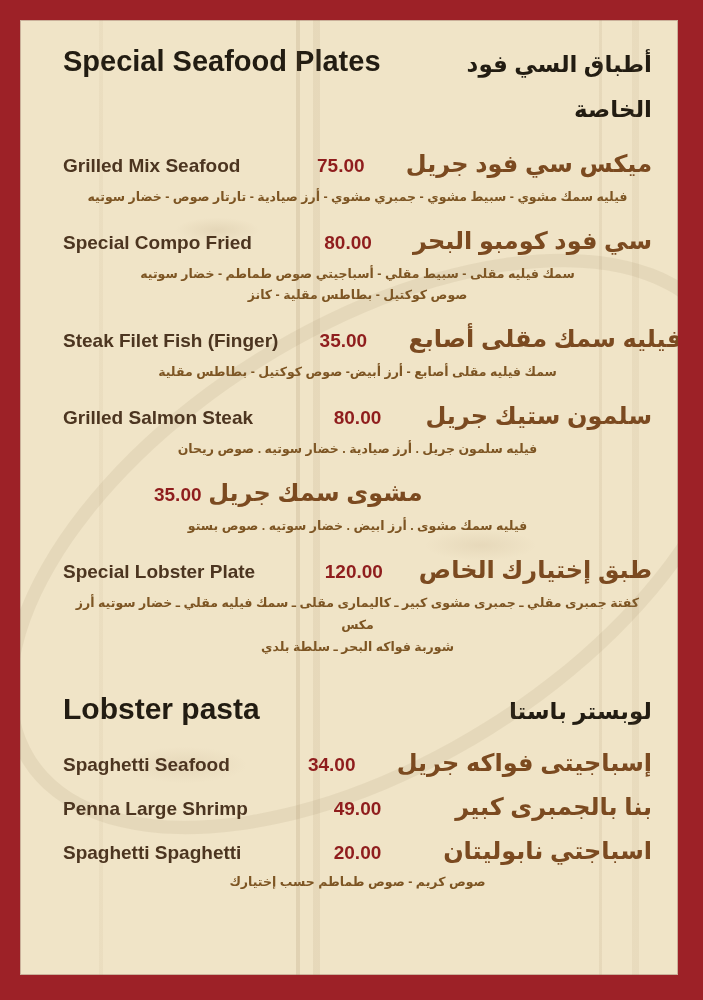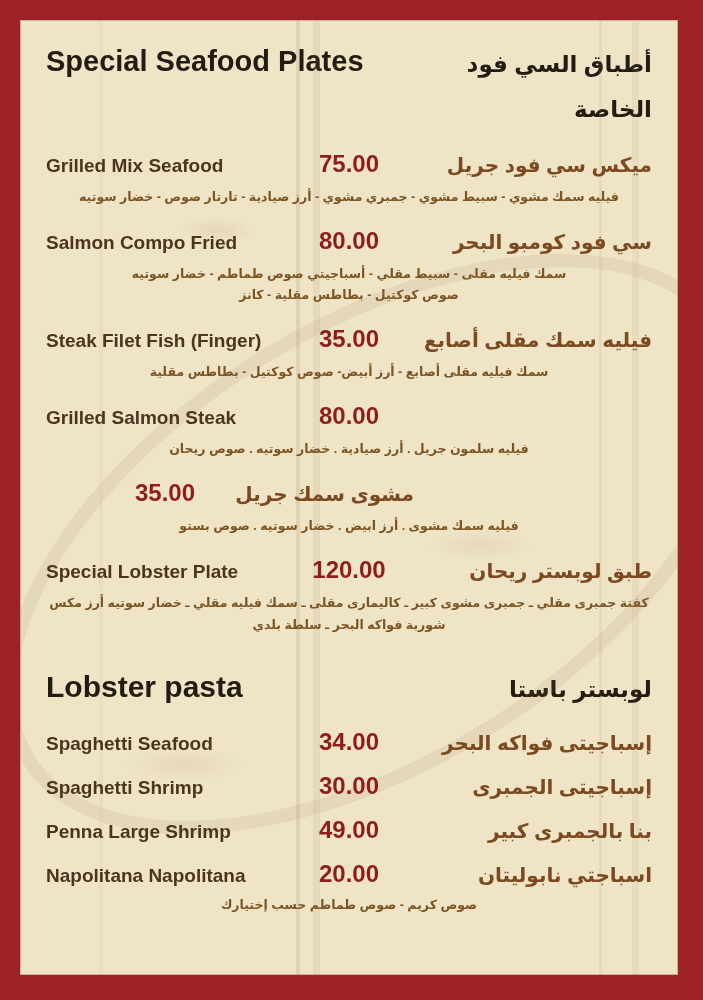--- a/index.html
+++ b/index.html
@@ -13,21 +13,21 @@
     width: 703px; height: 1000px;
     background: #9d2127;
     padding: 20px 25px 25px 20px;
   }
   .menu {
     position: relative;
     box-sizing: border-box;
     width: 100%; height: 100%;
     background: #f0e4c7;
     box-shadow: inset 0 0 0 1px rgba(90,20,20,0.25);
-    padding: 22px 26px 20px 26px;
+    padding: 22px 26px 20px 43px;
     overflow: hidden;
   }
   
   .menu::before {
     content: "";
     position: absolute; inset: 0;
     pointer-events: none;
     background:
       linear-gradient(to right, transparent 0 42%, rgba(146,116,74,0.16) 42%, rgba(146,116,74,0.16) 42.6%, transparent 42.6%),
       linear-gradient(to right, transparent 0 44.5%, rgba(146,116,74,0.10) 44.5%, rgba(146,116,74,0.10) 45.6%, transparent 45.6%),
@@ -78,28 +78,28 @@
   }
   .name-en {
     color: #4c3520;
     font-weight: bold;
     font-size: 19px;
     white-space: nowrap;
   }
   .price {
     color: #8f1d1d;
     font-weight: bold;
-    font-size: 24px;
+    font-size: 19px;
     text-align: center;
   }
   .name-ar {
     direction: rtl;
     color: #7b4a20;
     font-weight: bold;
-    font-size: 20px;
+    font-size: 24px;
     text-align: right;
     white-space: nowrap;
   }
   .desc {
     direction: rtl;
     color: #7d5523;
     font-weight: bold;
     font-size: 12.5px;
     line-height: 1.75;
     text-align: center;
@@ -124,81 +124,77 @@
     </div>
 
     <div class="item-row">
       <span class="name-en">Grilled Mix Seafood</span>
       <span class="price">75.00</span>
       <span class="name-ar">ميكس سي فود جريل</span>
     </div>
     <div class="desc">فيليه سمك مشوي - سبيط مشوي - جمبري مشوي - أرز صيادية - تارتار صوص - خضار سوتيه</div>
 
     <div class="item-row">
-      <span class="name-en">Salmon Compo Fried</span>
+      <span class="name-en">Special Compo Fried</span>
       <span class="price">80.00</span>
       <span class="name-ar">سي فود كومبو البحر</span>
     </div>
     <div class="desc">سمك فيليه مقلى - سبيط مقلي - أسباجيتي صوص طماطم - خضار سوتيه</div>
     <div class="desc">صوص كوكتيل - بطاطس مقلية - كانز</div>
 
     <div class="item-row">
       <span class="name-en">Steak Filet Fish (Finger)</span>
       <span class="price">35.00</span>
       <span class="name-ar">فيليه سمك مقلى أصابع</span>
     </div>
     <div class="desc">سمك فيليه مقلى أصابع - أرز أبيض- صوص كوكتيل - بطاطس مقلية</div>
 
     <div class="item-row">
       <span class="name-en">Grilled Salmon Steak</span>
       <span class="price">80.00</span>
+      <span class="name-ar">سلمون ستيك جريل</span>
     </div>
     <div class="desc">فيليه سلمون جريل . أرز صيادية . خضار سوتيه . صوص ريحان</div>
 
     <div class="item-row">
       <span class="price">35.00</span>
       <span class="name-ar">مشوى سمك جريل</span>
     </div>
     <div class="desc">فيليه سمك مشوى . أرز ابيض . خضار سوتيه . صوص بستو</div>
 
     <div class="item-row">
       <span class="name-en">Special Lobster Plate</span>
       <span class="price">120.00</span>
-      <span class="name-ar">طبق لوبستر ريحان</span>
+      <span class="name-ar">طبق إختيارك الخاص</span>
     </div>
     <div class="desc">كفتة جمبرى مقلي ـ جمبرى مشوى كبير ـ كاليمارى مقلى ـ سمك فيليه مقلي ـ خضار سوتيه أرز مكس</div>
     <div class="desc">شوربة فواكه البحر ـ سلطة بلدي</div>
 
     <div class="section-header sec2-header">
       <div class="title-en">Lobster pasta</div>
       <div class="title-ar">لوبستر باستا</div>
     </div>
 
     <div class="simple">
 
       <div class="item-row">
         <span class="name-en">Spaghetti Seafood</span>
         <span class="price">34.00</span>
-        <span class="name-ar">إسباجيتى فواكه البحر</span>
+        <span class="name-ar">إسباجيتى فواكه جريل</span>
       </div>
 
-      <div class="item-row">
-        <span class="name-en">Spaghetti Shrimp</span>
-        <span class="price">30.00</span>
-        <span class="name-ar">إسباجيتى الجمبرى</span>
-      </div>
 
       <div class="item-row">
         <span class="name-en">Penna Large Shrimp</span>
         <span class="price">49.00</span>
         <span class="name-ar">بنا بالجمبرى كبير</span>
       </div>
 
       <div class="item-row">
-        <span class="name-en">Napolitana Napolitana</span>
+        <span class="name-en">Spaghetti Spaghetti</span>
         <span class="price">20.00</span>
         <span class="name-ar">اسباجتي نابوليتان</span>
       </div>
       <div class="desc lastdesc">صوص كريم - صوص طماطم حسب إختيارك</div>
     </div>
 
   </div>
 </div>
 
 </body></html>

